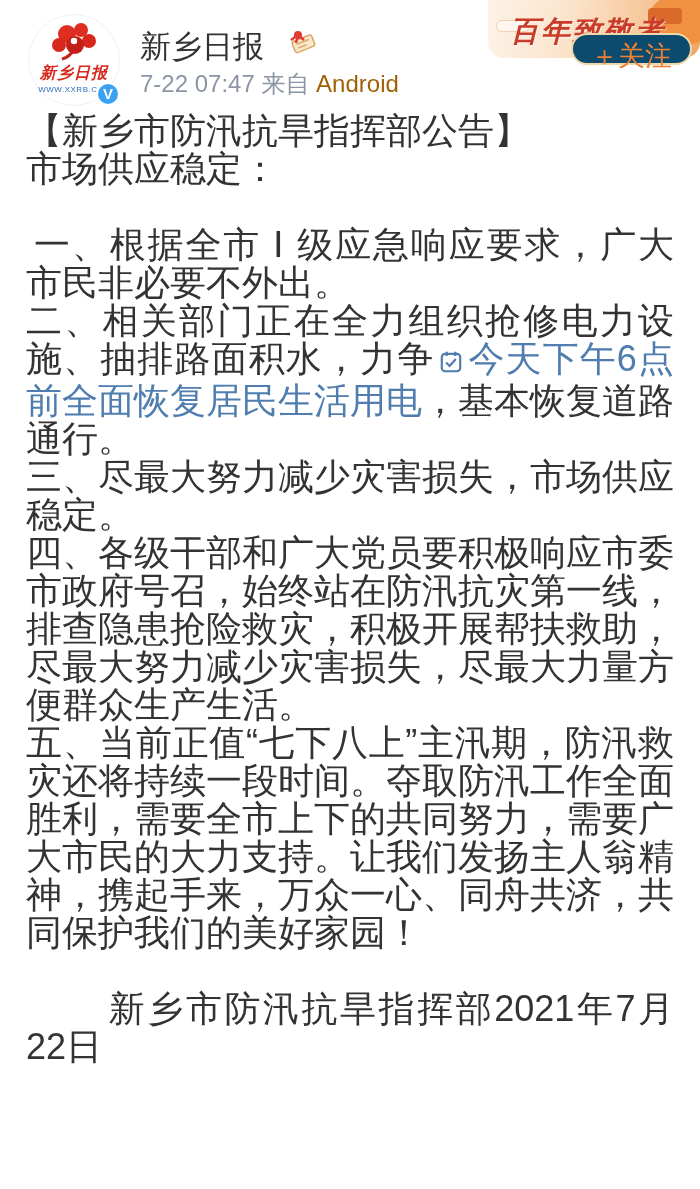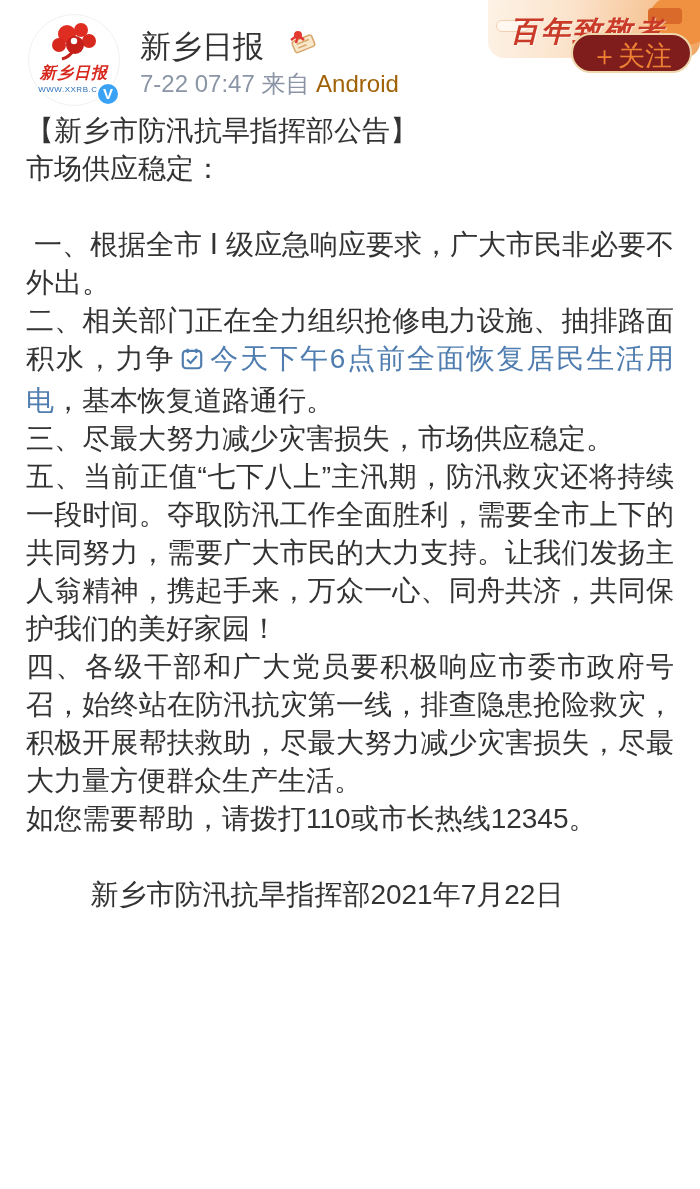--- a/index.html
+++ b/index.html
@@ -68,30 +68,30 @@
   }
   .banner-text {
     position:absolute; left:22px; top:26px;
     font-family:Liberation Mono, monospace;
     font-weight:bold; font-style:italic; font-size:29px; color:#c93a28;
     letter-spacing:2px; white-space:nowrap;
     text-shadow:1px 1px 0 rgba(255,255,255,.5);
   }
 
   .follow-btn {
-    position:absolute; right:8px; top:33px; height:40px; min-width:110px;
-    background:#7f1d1d; border:2px solid #eed7ab; border-radius:24px;
+    position:absolute; right:8px; top:33px; height:32px; min-width:110px;
+    background:#0c4a6e; border:2px solid #eed7ab; border-radius:24px;
     color:#ee8133; font-size:27px; line-height:42px; text-align:center;
     padding:0 18px; cursor:pointer; white-space:nowrap;
   }
 
   
   .content {
     position:absolute; left:0; top:112px; width:700px; padding:0 26px;
-    font-size:28px; line-height:38px; color:#333; text-align:justify;
+    font-size:36px; line-height:38px; color:#333; text-align:justify;
   }
   .content p { margin:0; }
   .blank { height:38px; }
   .indent2 { text-indent:2em; }
   .indent-sig { text-indent:2.3em; }
   .half-indent { text-indent:8px; }
 
   .link { color:#507daf; cursor:pointer; }
   .link-icon { display:inline-block; vertical-align:-4px; margin:0 3px 0 4px; }
 </style>
@@ -148,18 +148,17 @@
   <p>市场供应稳定：</p>
   <div class="blank"></div>
   <p class="half-indent">一、根据全市 Ⅰ 级应急响应要求，广大市民非必要不外出。</p>
   <p><span>二、相关部门正在全力组织抢修电力设施、抽排路面积水，力争</span><span class="link"><span class="link-icon"><svg width="26" height="26" viewBox="0 0 24 24">
             <rect x="3.5" y="4.5" width="17" height="16" rx="3" fill="none" stroke="#507daf" stroke-width="2"></rect>
             <line x1="8" y1="2.5" x2="8" y2="6.5" stroke="#507daf" stroke-width="2"></line>
             <line x1="16" y1="2.5" x2="16" y2="6.5" stroke="#507daf" stroke-width="2"></line>
             <path d="M7.5 12.5l3.2 3.2 5.8-6.4" fill="none" stroke="#507daf" stroke-width="2"></path>
           </svg></span><span>今天下午6点前全面恢复居民生活用电</span></span><span>，基本恢复道路通行。</span></p>
   <p>三、尽最大努力减少灾害损失，市场供应稳定。</p>
+  <p>四、各级干部和广大党员要积极响应市委市政府号召，始终站在防汛抗灾第一线，排查隐患抢险救灾，积极开展帮扶救助，尽最大努力减少灾害损失，尽最大力量方便群众生产生活。</p>
   <p>五、当前正值“七下八上”主汛期，防汛救灾还将持续一段时间。夺取防汛工作全面胜利，需要全市上下的共同努力，需要广大市民的大力支持。让我们发扬主人翁精神，携起手来，万众一心、同舟共济，共同保护我们的美好家园！</p>
-  <p>四、各级干部和广大党员要积极响应市委市政府号召，始终站在防汛抗灾第一线，排查隐患抢险救灾，积极开展帮扶救助，尽最大努力减少灾害损失，尽最大力量方便群众生产生活。</p>
-  <p>如您需要帮助，请拨打110或市长热线12345。</p>
   <div class="blank"></div>
   <p class="indent-sig">新乡市防汛抗旱指挥部2021年7月22日</p>
 </div>
 
 </body></html>

